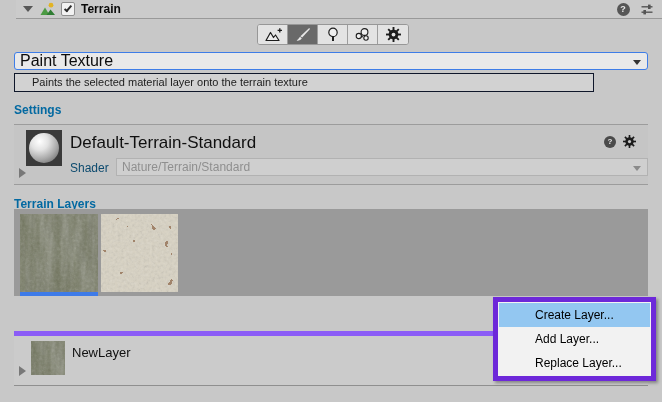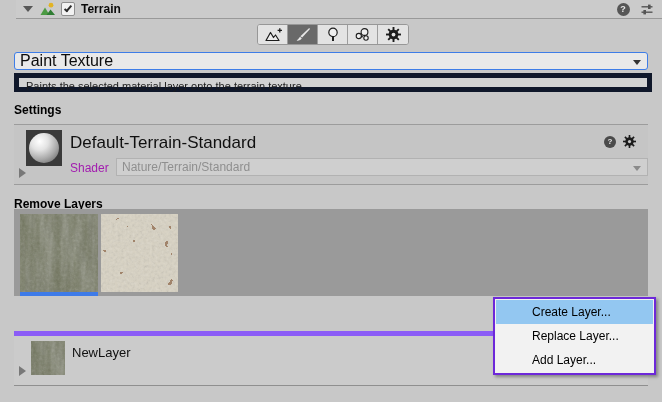--- a/index.html
+++ b/index.html
@@ -62,44 +62,44 @@
     background:#e9e9e9; border:1px solid #3e7de7; border-radius:3px;
     display:flex; align-items:center; cursor:pointer;
   }
   .paint-dd .dd-label { font-size:16px; color:#0c0c0c; padding-left:5px; }
   .dd-arrow {
     position:absolute; right:6px; top:7px; width:0; height:0;
     border-left:4px solid transparent; border-right:4px solid transparent;
     border-top:5px solid #333;
   }
   .helpbox {
-    position:absolute; left:14px; top:73px; width:638px; height:19px;
-    background:#d2d2d2; border:5px solid #0f172a;
-    font-size:11px; color:#1c1c1c; line-height:17px; padding-left:7px;
-  }
-
-  .section-label { position:absolute; left:14px; font-size:12px; font-weight:bold; color:#000000; }
+    position:absolute; left:14px; top:73px; width:580px; height:19px;
+    background:#d2d2d2; border:1px solid #0f172a;
+    font-size:11px; color:#1c1c1c; line-height:17px; padding-left:17px;
+  }
+
+  .section-label { position:absolute; left:14px; font-size:12px; font-weight:bold; color:#0369a1; }
 
   
   .material-box {
     position:absolute; left:14px; top:124px; width:634px; height:61px;
     background:#c5c5c5; border-top:1px solid #9c9c9c; border-bottom:1px solid #9c9c9c;
   }
   .mat-preview {
     position:absolute; left:12px; top:5px; width:36px; height:36px;
     background:#3a3a3a; cursor:pointer;
   }
   .mat-sphere {
     position:absolute; left:3px; top:3px; width:30px; height:30px; border-radius:50%;
     background:radial-gradient(circle at 35% 28%, #ffffff 0%, #e3e3e3 30%, #a8a8a8 62%, #777 85%, #666 100%);
   }
   .mat-title { position:absolute; left:56px; top:8px; font-size:17px; color:#101010; }
   .mat-icons { position:absolute; right:12px; top:10px; display:flex; gap:7px; align-items:center; }
   .help-circle.small { width:12px; height:12px; line-height:12px; font-size:8px; background:#4a4a4a; }
-  .shader-label { position:absolute; left:56px; top:36px; font-size:12px; color:#a21caf; }
+  .shader-label { position:absolute; left:56px; top:36px; font-size:12px; color:#0c4a6e; }
   .shader-dd {
     position:absolute; left:102px; top:33px; width:532px; height:18px;
     background:#cfcfcf; border:1px solid #b2b2b2; border-radius:0;
     display:flex; align-items:center;
   }
   .shader-dd .dd-label { font-size:12px; color:#8f8f8f; padding-left:5px; }
   .shader-dd .dd-arrow { border-top-color:#8a8a8a; }
   .foldout-right {
     position:absolute; width:0; height:0;
     border-top:5px solid transparent; border-bottom:5px solid transparent;
@@ -121,21 +121,21 @@
     position:absolute; left:14px; top:331px; width:634px; height:55px;
     background:#cbcbcb; border-top:5px solid #8b5cf6; border-bottom:1px solid #8f8f8f;
   }
   .newlayer-thumb { position:absolute; left:17px; top:5px; width:34px; height:34px; cursor:pointer; }
   .newlayer-thumb svg { display:block; }
   .newlayer-name { position:absolute; left:58px; top:9px; font-size:13px; color:#101010; }
 
   
   .context-menu {
     position:absolute; left:493px; top:297px; width:163px;
-    background:#f2f2f2; border:2px solid #6d28d9;
+    background:#f2f2f2; border:5px solid #6d28d9;
     box-shadow:2px 2px 3px rgba(0,0,0,0.35);
     padding:1px 0; z-index:10;
   }
   .menu-item {
     height:24px; line-height:24px; font-size:12px; color:#000;
     padding-left:36px; cursor:pointer; margin:0 1px;
   }
   .menu-item.highlighted { background:#93c7f1; }
 </style>
 </head>
@@ -255,21 +255,21 @@
       </svg>
     </div>
     <div class="shader-label">Shader</div>
     <div class="shader-dd">
       <span class="dd-label">Nature/Terrain/Standard</span>
       <span class="dd-arrow"></span>
     </div>
     <div class="foldout-right" style="left:5px; bottom:6px"></div>
   </div>
 
-  <div class="section-label" style="top:197px">Remove Layers</div>
+  <div class="section-label" style="top:197px">Terrain Layers</div>
 
   <div class="palette">
     <div class="layer-tile selected" style="left:6px">
       <svg width="78" height="78">
         <rect width="78" height="78" fill="#6e7259"></rect>
         <rect width="78" height="78" filter="url(#streaks)" opacity="0.45"></rect>
         <rect width="78" height="78" filter="url(#noiseGray)" opacity="0.25"></rect>
       </svg>
       <div class="sel-bar"></div>
     </div>
@@ -290,17 +290,17 @@
         <rect width="34" height="34" filter="url(#streaks)" opacity="0.45"></rect>
         <rect width="34" height="34" filter="url(#noiseGray)" opacity="0.25"></rect>
       </svg>
     </div>
     <div class="newlayer-name">NewLayer</div>
     <div class="foldout-right" style="left:5px; bottom:9px"></div>
   </div>
 
   <div class="context-menu">
     <div class="menu-item highlighted">Create Layer...</div>
+    <div class="menu-item">Add Layer...</div>
     <div class="menu-item">Replace Layer...</div>
-    <div class="menu-item">Add Layer...</div>
   </div>
 
 </div>
 
 </body></html>

